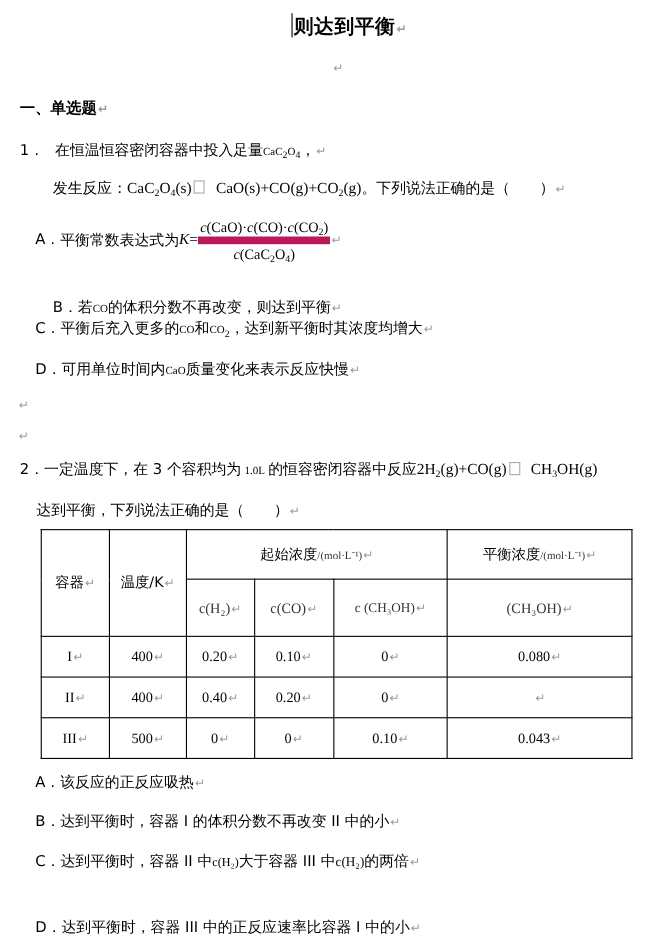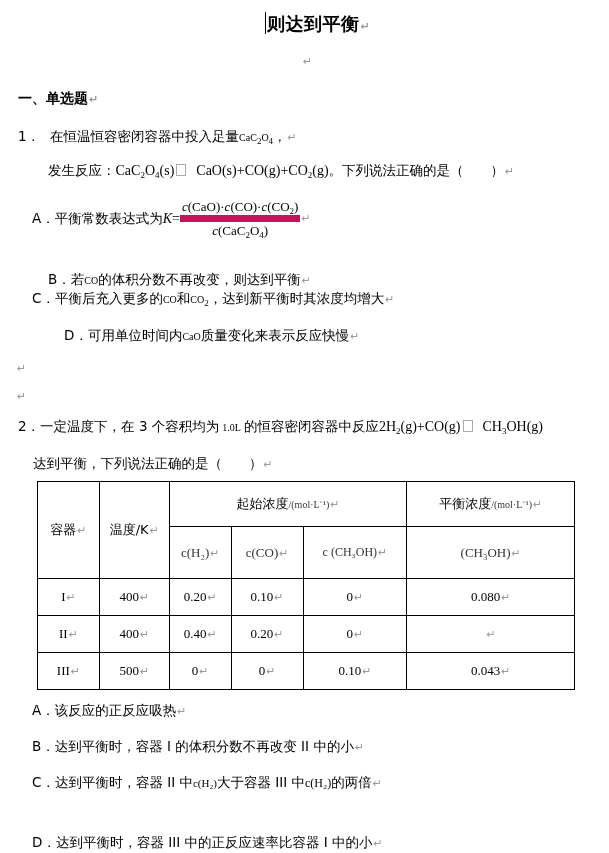--- a/index.html
+++ b/index.html
@@ -51,21 +51,21 @@
 </div>
 
 <div class="abs line" style="left:32px; top:271px;margin-left:16px;">
   <span>B．</span><span>若</span><span class="chem-sm">CO</span><span>的体积分数不再改变，则达到平衡</span><span class="pm">↵</span>
 </div>
 
 <div class="abs line" style="left:32px; top:290px;">
   <span>C．</span><span>平衡后充入更多的</span><span class="chem-sm">CO</span><span>和</span><span class="chem-sm">CO<sub>2</sub></span><span>，达到新平衡时其浓度均增大</span><span class="pm">↵</span>
 </div>
 
-<div class="abs line" style="left:32px; top:327px;margin-left:32px;">
+<div class="abs line" style="left:32px; top:327px;">
   <span>D．</span><span>可用单位时间内</span><span class="chem-sm">CaO</span><span>质量变化来表示反应快慢</span><span class="pm">↵</span>
 </div>
 
 <div class="abs pm" style="left:16px; top:362px;">↵</div>
 <div class="abs pm" style="left:16px; top:390px;">↵</div>
 
 <div class="abs line" style="left:18px; top:418px;">
   <span>2．</span><span>一定温度下，在 3 个容积均为</span><span class="chem-sm" style="margin:0 3px;">1.0L</span><span>的恒容密闭容器中反应</span><span class="chem">2H<sub>2</sub>(g)+CO(g)</span><span class="box"></span><span class="chem">CH<sub>3</sub>OH(g)</span>
 </div>
 

